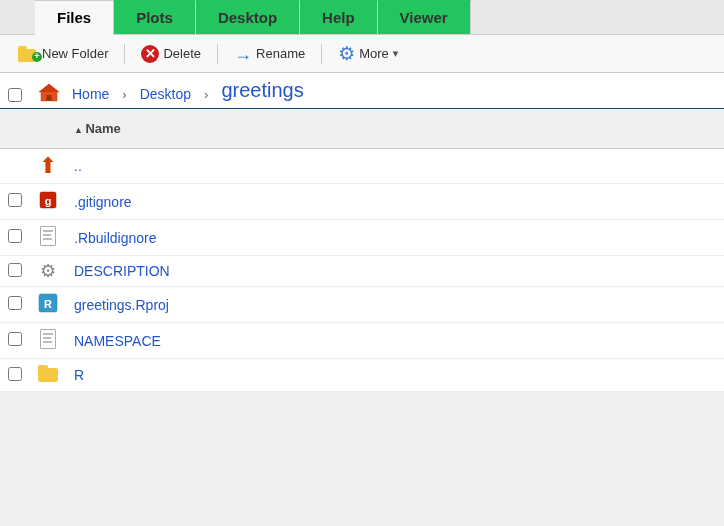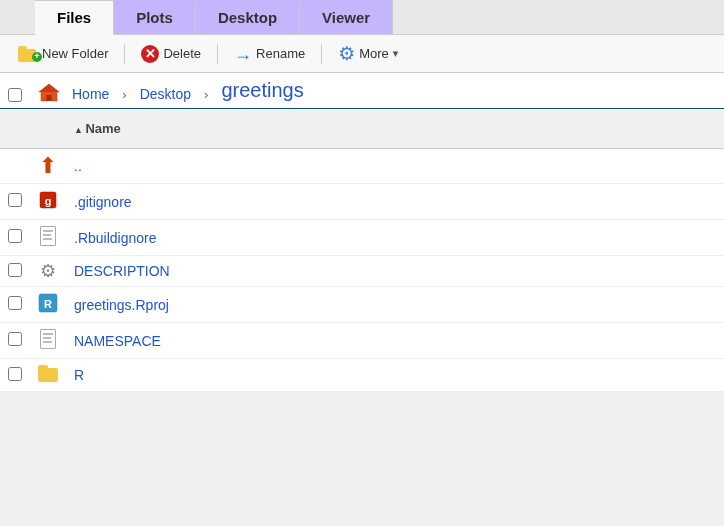--- a/index.html
+++ b/index.html
@@ -18,21 +18,21 @@
       background: #e8e8e8;
       border-bottom: 1px solid #ccc;
       padding: 0;
     }
     .tab {
       padding: 8px 22px;
       font-size: 15px;
       font-weight: 600;
       color: #333;
       cursor: pointer;
-      background: #c4b5fd;
+      background: #22c55e;
       border-right: 1px solid #ccc;
       border-top: 1px solid transparent;
     }
     .tab.active {
       background: #f8f8f8;
       border-top: 1px solid #ccc;
       border-bottom: 1px solid #f8f8f8;
       margin-bottom: -1px;
       color: #000;
       margin-left: 35px;
@@ -246,20 +246,23 @@
 
 <div class="tab-bar">
   <div class="tab active">
     <span>Files</span>
   </div>
   <div class="tab">
     <span>Plots</span>
   </div>
   <div class="tab">
     <span>Desktop</span>
+  </div>
+  <div class="tab">
+    <span>Help</span>
   </div>
   <div class="tab">
     <span>Viewer</span>
   </div>
 </div>
 
 <div class="toolbar">
   <button class="toolbar-btn">
     <span class="icon-new-folder">
       <span class="plus-sign">+</span>

